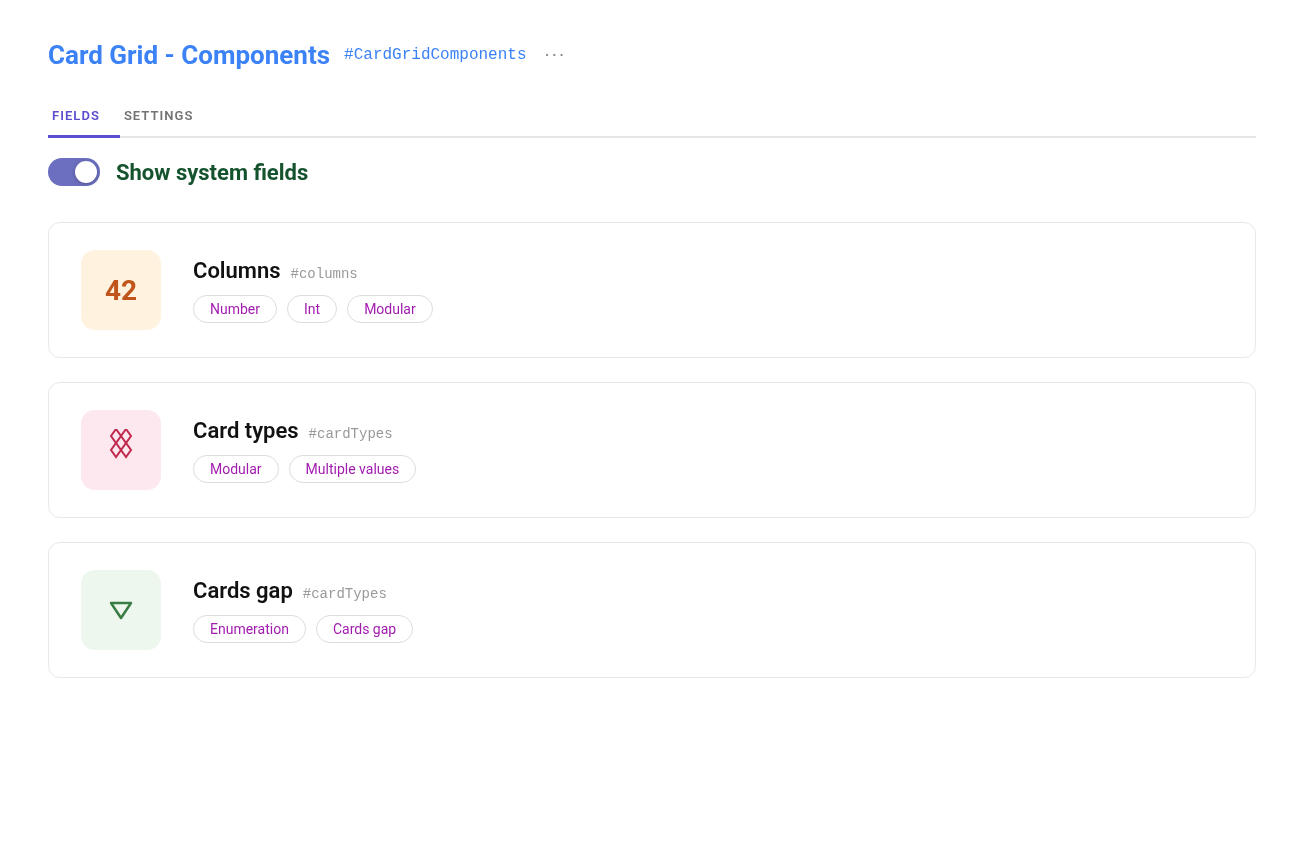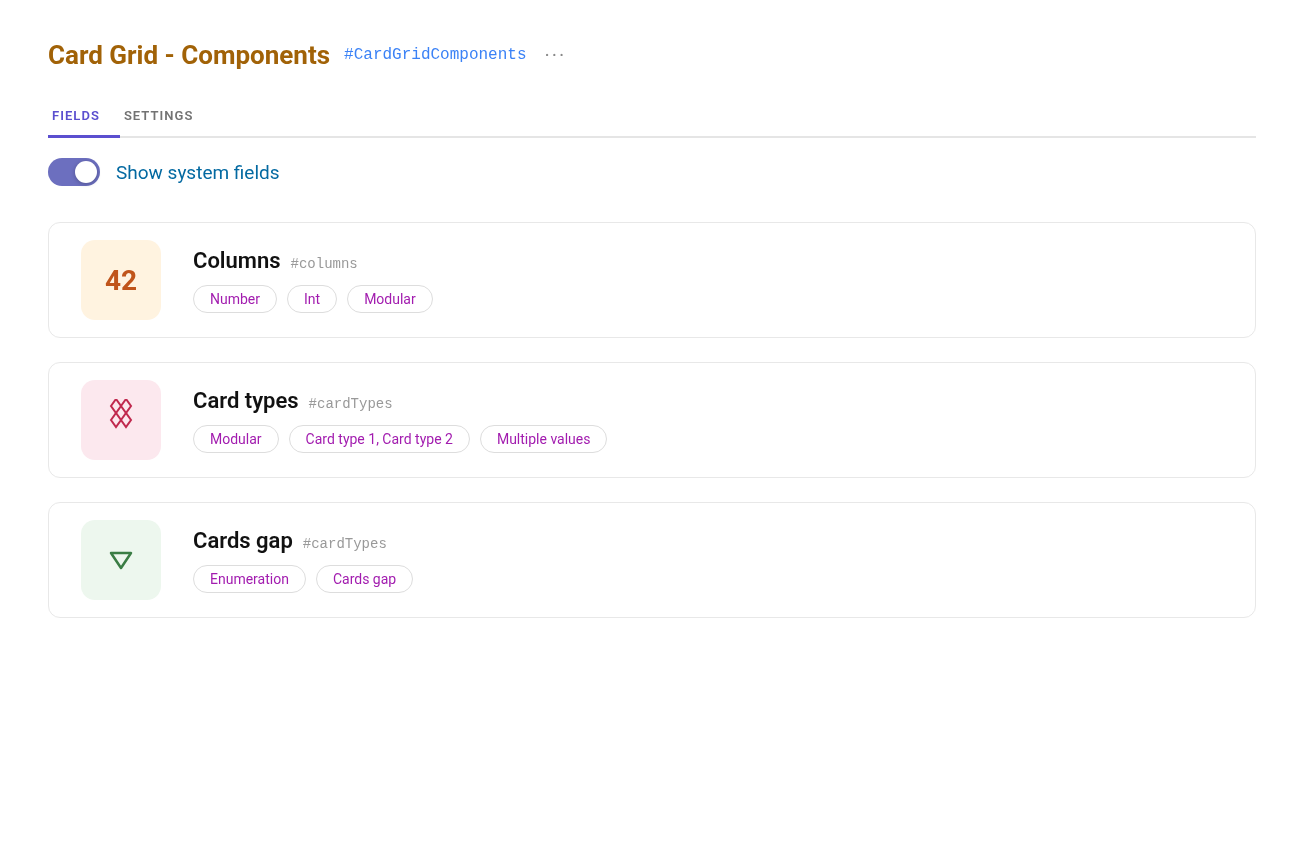--- a/index.html
+++ b/index.html
@@ -18,21 +18,21 @@
     
     .header {
       display: flex;
       align-items: center;
       gap: 14px;
       margin-bottom: 28px;
     }
     .header-title {
       font-size: 26px;
       font-weight: 700;
-      color: #a16207;
+      color: #3b82f6;
     }
     .header-hash {
       font-family: 'Courier New', monospace;
       font-size: 16px;
       color: #3b82f6;
       font-weight: 400;
     }
     .header-more {
       margin-left: 4px;
       font-size: 20px;
@@ -88,29 +88,30 @@
       position: absolute;
       top: 3px;
       left: 27px;
       width: 22px;
       height: 22px;
       border-radius: 50%;
       background: #fff;
       box-shadow: 0 1px 4px rgba(0,0,0,0.25);
     }
     .toggle-label {
-      font-size: 19px;
-      color: #0369a1;
+      font-size: 22px;
+      color: #14532d;
+      font-weight: bold;
     }
 
     
     .field-card {
       border: 1.5px solid #e8e8e8;
       border-radius: 12px;
-      padding: 17px 32px;
+      padding: 27px 32px;
       margin-bottom: 24px;
       display: flex;
       align-items: center;
       gap: 32px;
       background: #fff;
     }
 
     
     .icon-box {
       width: 80px;
@@ -242,21 +243,20 @@
         </g>
       </svg>
     </div>
     <div class="field-info">
       <div class="field-name-row">
         <span class="field-name">Card types</span>
         <span class="field-hash">#cardTypes</span>
       </div>
       <div class="field-tags">
         <span class="tag">Modular</span>
-        <span class="tag">Card type 1, Card type 2</span>
         <span class="tag">Multiple values</span>
       </div>
     </div>
   </div>
 
   <div class="field-card">
     <div class="icon-box icon-box-green chevron-icon">
       <svg viewBox="0 0 36 36" fill="none" xmlns="http://www.w3.org/2000/svg">
 
         <polygon points="8,11 18,26 28,11" fill="none" stroke="#3a7d44" stroke-width="2.5" stroke-linejoin="round" stroke-linecap="round"></polygon>

